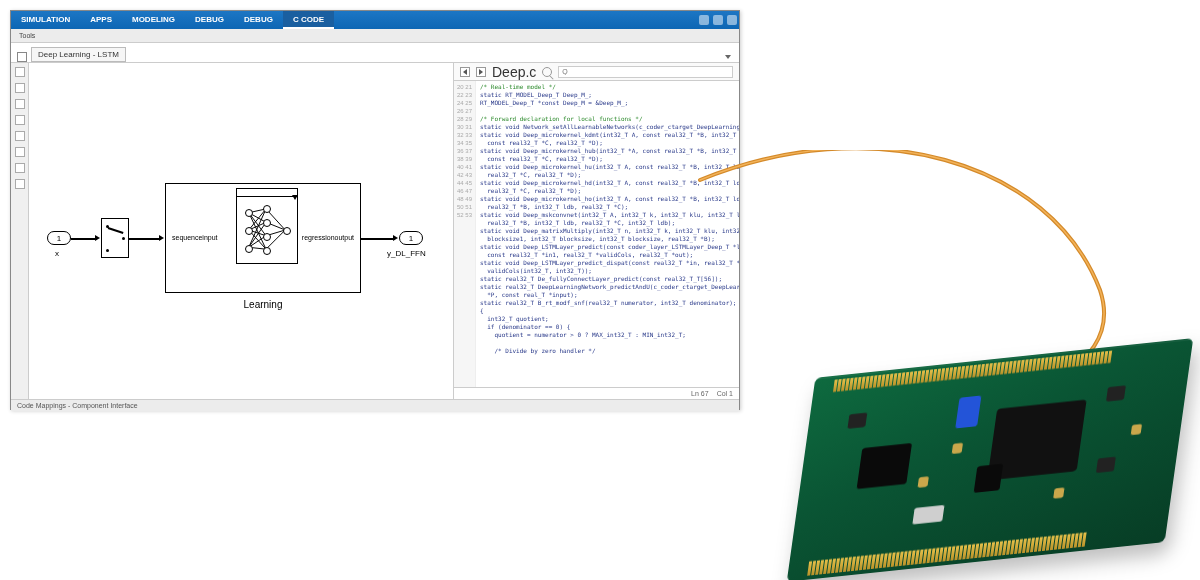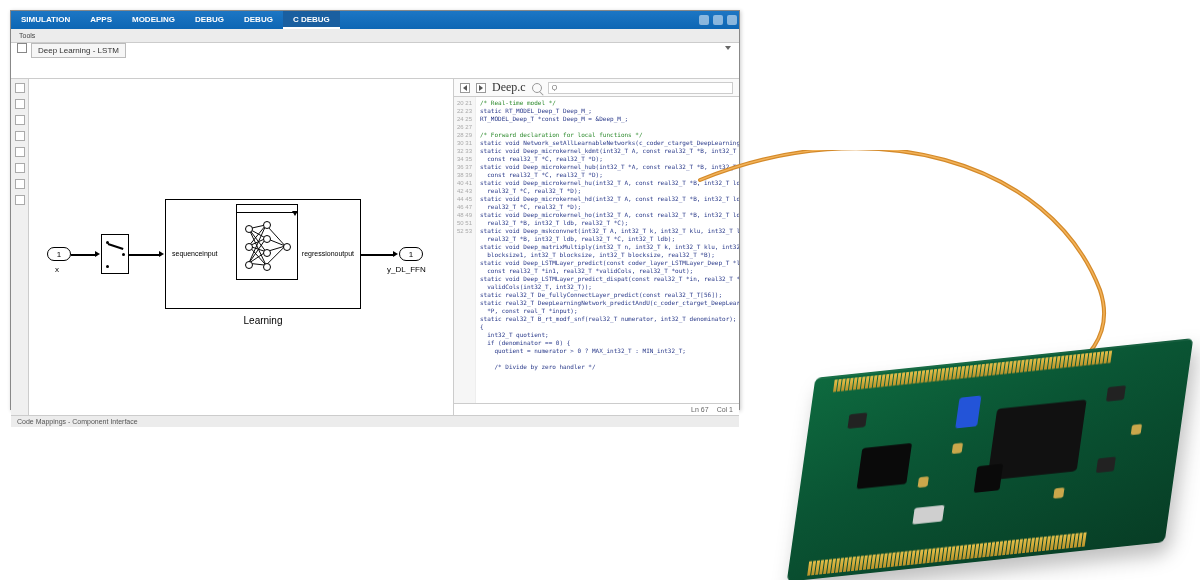--- a/index.html
+++ b/index.html
@@ -9,21 +9,21 @@
   .app-window { position: absolute; left: 10px; top: 10px; width: 730px; height: 400px; border: 1px solid #888; background: #f9f9f9; box-shadow: 1px 1px 4px rgba(0,0,0,.2); }
   .toolstrip { display: flex; background: linear-gradient(#1d76c4,#0d66b4); height: 18px; font-weight: bold; }
   .toolstrip .tab { color: #fff; font-size: 8px; padding: 4px 10px; cursor: pointer; }
   .toolstrip .tab.active { background: #1a5fa0; border-bottom: 2px solid #fff; }
   .toolstrip-spacer { flex: 1; }
   .toolstrip .win-ctrl { width: 10px; height: 10px; margin: 4px 2px; background: rgba(255,255,255,.5); border-radius: 2px; cursor: pointer; }
 
   .subbar { display:flex; align-items:center; height:14px; background:#ececec; border-bottom:1px solid #ccc; padding-left:8px; }
   .subbar span { font-size:7px; color:#444; }
 
-  .crumbbar { display:flex; align-items:flex-start; height:36px; background:#fff; border-bottom:1px solid #ccc; padding:0 6px; gap:4px; }
+  .crumbbar { display:flex; align-items:flex-end; height:20px; background:#fff; border-bottom:1px solid #ccc; padding:0 6px; gap:4px; }
   .crumbicon { width:10px; height:10px; border:1px solid #888; background:#fff; display:inline-block; }
   .crumbtext { font-size:8px; color:#333; padding:2px 6px; border:1px solid #bbb; background:#f6f6f6; flex:0 0 auto; }
   .crumb-spacer { flex:1; }
   .crumb-dd { width:10px; height:10px; display:flex; align-items:center; justify-content:center; }
   .chev { width:0; height:0; border-left:3px solid transparent; border-right:3px solid transparent; border-top:4px solid #666; }
 
   .workarea { display:flex; height: calc(100% - 14px - 18px - 18px - 12px); }
   .palette { width:18px; background:#f0f0f0; border-right:1px solid #ccc; display:flex; flex-direction:column; align-items:center; padding-top:4px; gap:6px; }
   .palette .pbtn { width:10px; height:10px; border:1px solid #aaa; background:#fff; cursor:pointer; }
 
@@ -55,21 +55,21 @@
   .nn line { stroke:#000; stroke-width:1; }
 
   .wire { position:absolute; background:#000; }
   .arrow-r { position:absolute; width:0; height:0; border-top:3px solid transparent; border-bottom:3px solid transparent; border-left:5px solid #000; }
 
   
   .code-head { height:18px; border-bottom:1px solid #ccc; display:flex; align-items:center; gap:6px; padding:0 6px; background:#fafafa; }
   .code-head .navbtn { width:10px; height:10px; border:1px solid #999; background:#fff; display:flex; align-items:center; justify-content:center; cursor:pointer; }
   .code-head .navbtn .chl { width:0;height:0;border-top:3px solid transparent;border-bottom:3px solid transparent;border-right:4px solid #555;}
   .code-head .navbtn .chr { width:0;height:0;border-top:3px solid transparent;border-bottom:3px solid transparent;border-left:4px solid #555;}
-  .code-head .bc { font-size:12px; color:#333;font-family:Liberation Serif, serif; }
+  .code-head .bc { font-size:14px; color:#333; }
   .code-head .srch { width:10px; height:10px; border:1px solid #999; border-radius:50%; position:relative; }
   .code-head .srch::after { content:""; position:absolute; width:5px; height:1px; background:#999; bottom:-2px; right:-3px; transform:rotate(45deg); }
   .code-body { flex:1; overflow:hidden; display:flex; }
   .gutter { width:22px; background:#f6f6f6; border-right:1px solid #eee; font-size:6px; color:#aaa; line-height:8px; padding-top:2px; text-align:right; padding-right:3px; }
   .codetext { flex:1; font-family: Menlo, Consolas, monospace; font-size:6px; line-height:8px; padding:2px 4px; color:#2a3a8a; white-space:pre; overflow:hidden; }
   .codetext .g { color:#2c8a2c; }
   .code-foot { height:12px; border-top:1px solid #ccc; display:flex; justify-content:flex-end; align-items:center; font-size:7px; color:#666; padding-right:6px; gap:8px; }
 
   .statusbar { height:12px; background:#ececec; border-top:1px solid #ccc; font-size:7px; color:#555; padding-left:6px; display:flex; align-items:center; }
 
@@ -99,21 +99,21 @@
 <body>
 
 <div class="app-window">
 
   <div class="toolstrip">
     <div class="tab">SIMULATION</div>
     <div class="tab">APPS</div>
     <div class="tab">MODELING</div>
     <div class="tab">DEBUG</div>
     <div class="tab">DEBUG</div>
-    <div class="tab active">C DEBUG</div>
+    <div class="tab active">C CODE</div>
     <div class="toolstrip-spacer"></div>
     <div class="win-ctrl"></div>
     <div class="win-ctrl"></div>
     <div class="win-ctrl"></div>
   </div>
 
   <div class="subbar">
     <span>Tools</span>
   </div>
 

